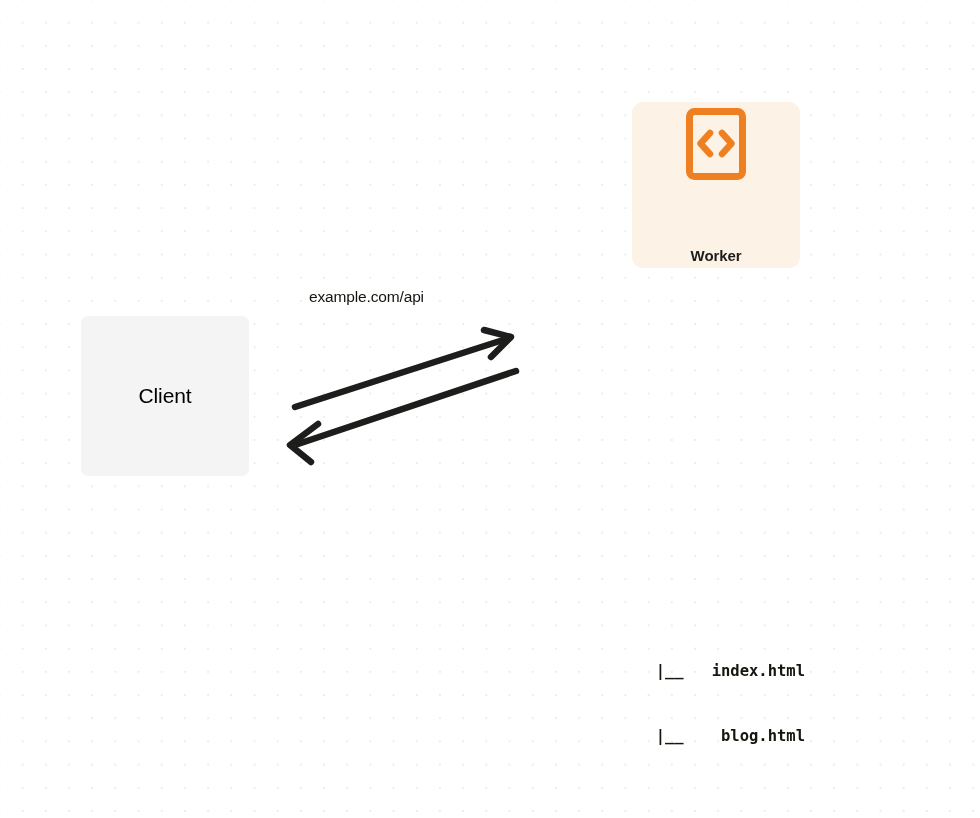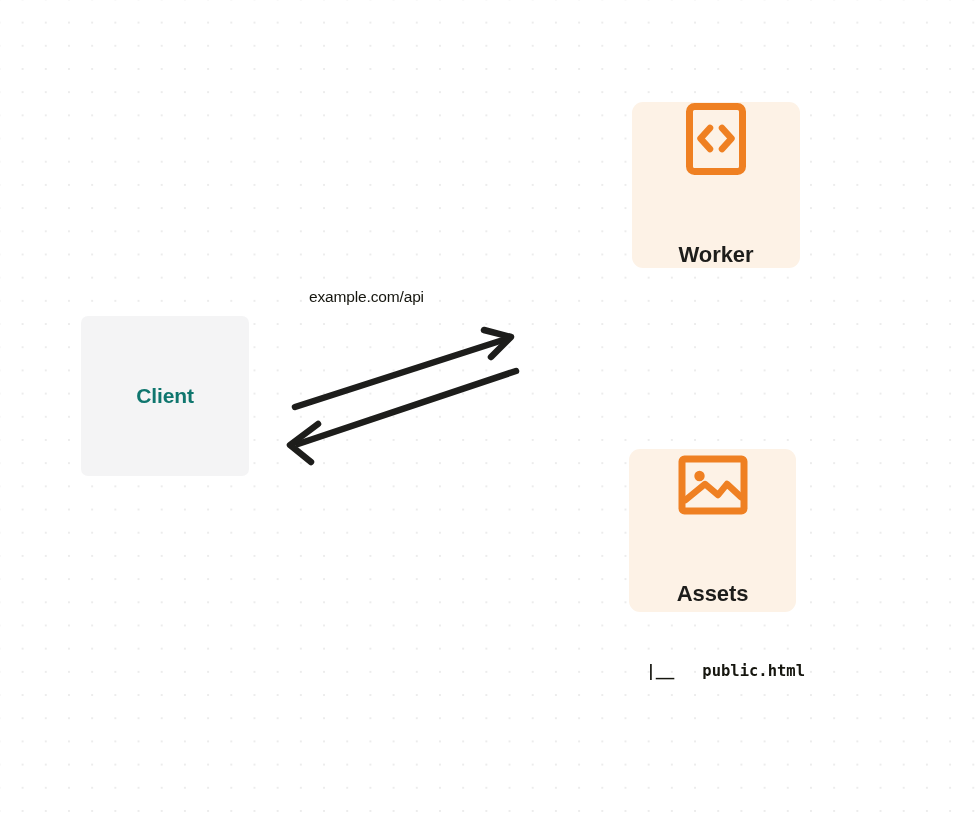--- a/index.html
+++ b/index.html
@@ -29,22 +29,22 @@
     width: 168px;
     height: 160px;
     background: #f4f4f5;
     border-radius: 7px;
     display: flex;
     align-items: center;
     justify-content: center;
   }
   #client-box .box-label {
     font-size: 21px;
-    font-weight: 700;
-    color: #0f766e;
+    font-weight: 400;
+    color: #000000;
     letter-spacing: -0.1px;
   }
 
   
   #connection-layer {
     position: absolute;
     left: 0; top: 0;
     width: 980px; height: 818px;
     pointer-events: none;
   }
@@ -94,21 +94,21 @@
     justify-content: center;
   }
   #worker-card { left: 632px; top: 102px;  width: 168px; height: 166px; }
   #assets-card { left: 629px; top: 449px;  width: 167px; height: 163px; }
 
   .service-card .card-icon {
     display: block;
     margin-bottom: 14px;
   }
   .service-card .card-label {
-    font-size: 22px;
+    font-size: 15px;
     font-weight: 700;
     color: #1d1d1b;
     letter-spacing: -0.1px;
     margin-top: 48px;
   }
 
   
   #file-tree {
     position: absolute;
     left: 605px;
@@ -153,29 +153,20 @@
     <span class="card-icon">
       <svg width="62" height="74" viewBox="0 0 62 74" xmlns="http://www.w3.org/2000/svg">
         <rect x="4.5" y="4.5" width="53" height="65" rx="5" ry="5" fill="none" stroke="#ef8022" stroke-width="7"></rect>
         <polyline points="25,26 15.5,36.5 25,47" fill="none" stroke="#ef8022" stroke-width="6.5" stroke-linecap="round" stroke-linejoin="round"></polyline>
         <polyline points="37,26 46.5,36.5 37,47" fill="none" stroke="#ef8022" stroke-width="6.5" stroke-linecap="round" stroke-linejoin="round"></polyline>
       </svg>
     </span>
     <span class="card-label">Worker</span>
   </div>
 
-  <div id="assets-card" class="service-card">
-    <span class="card-icon">
-      <svg width="70" height="60" viewBox="0 0 70 60" xmlns="http://www.w3.org/2000/svg">
-        <rect x="4" y="4" width="62" height="52" rx="2.5" ry="2.5" fill="none" stroke="#ef8022" stroke-width="7"></rect>
-        <circle cx="21.5" cy="21" r="5.2" fill="#ef8022"></circle>
-        <polyline points="7.5,45 27,29 40,40 49,29 63,42" fill="none" stroke="#ef8022" stroke-width="6.5" stroke-linecap="round" stroke-linejoin="round"></polyline>
-      </svg>
-    </span>
-    <span class="card-label">Assets</span>
-  </div>
 
   <div id="file-tree">
-    <span class="tree-row">  |__   public.html</span>
+    <span class="tree-row">  |__   index.html</span>
+    <span class="tree-row">  |__    blog.html</span>
     
   </div>
 
 </div>
 
 </body></html>

